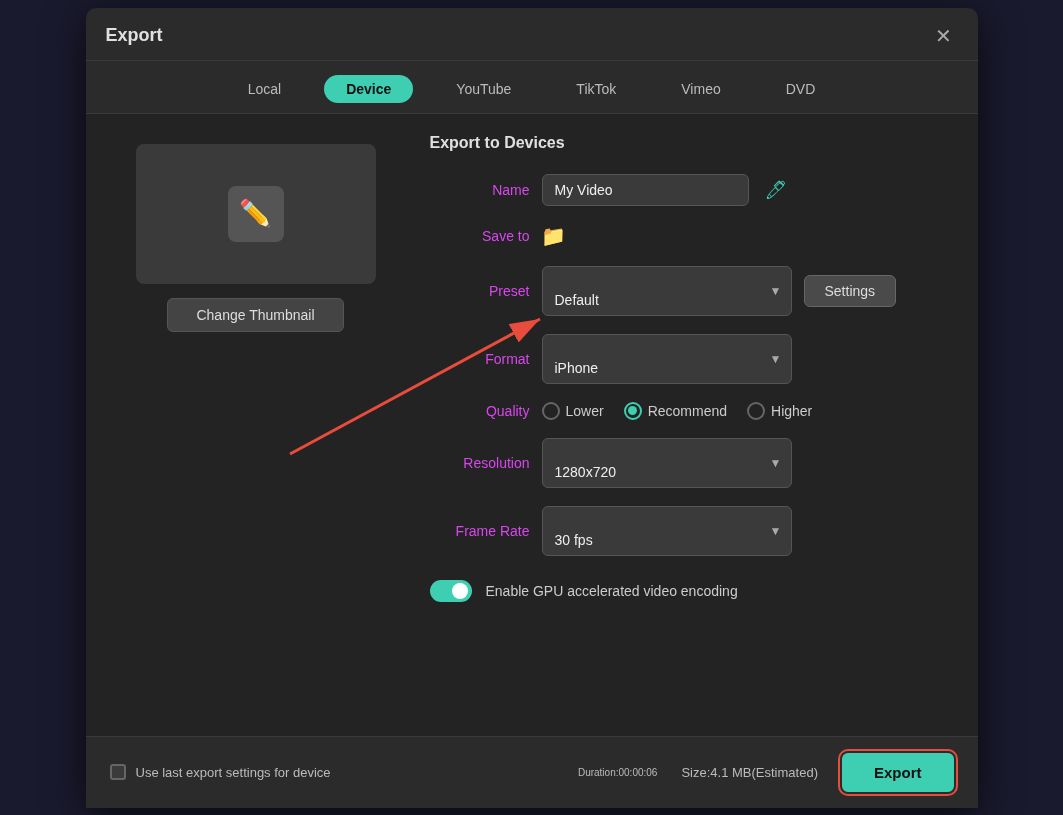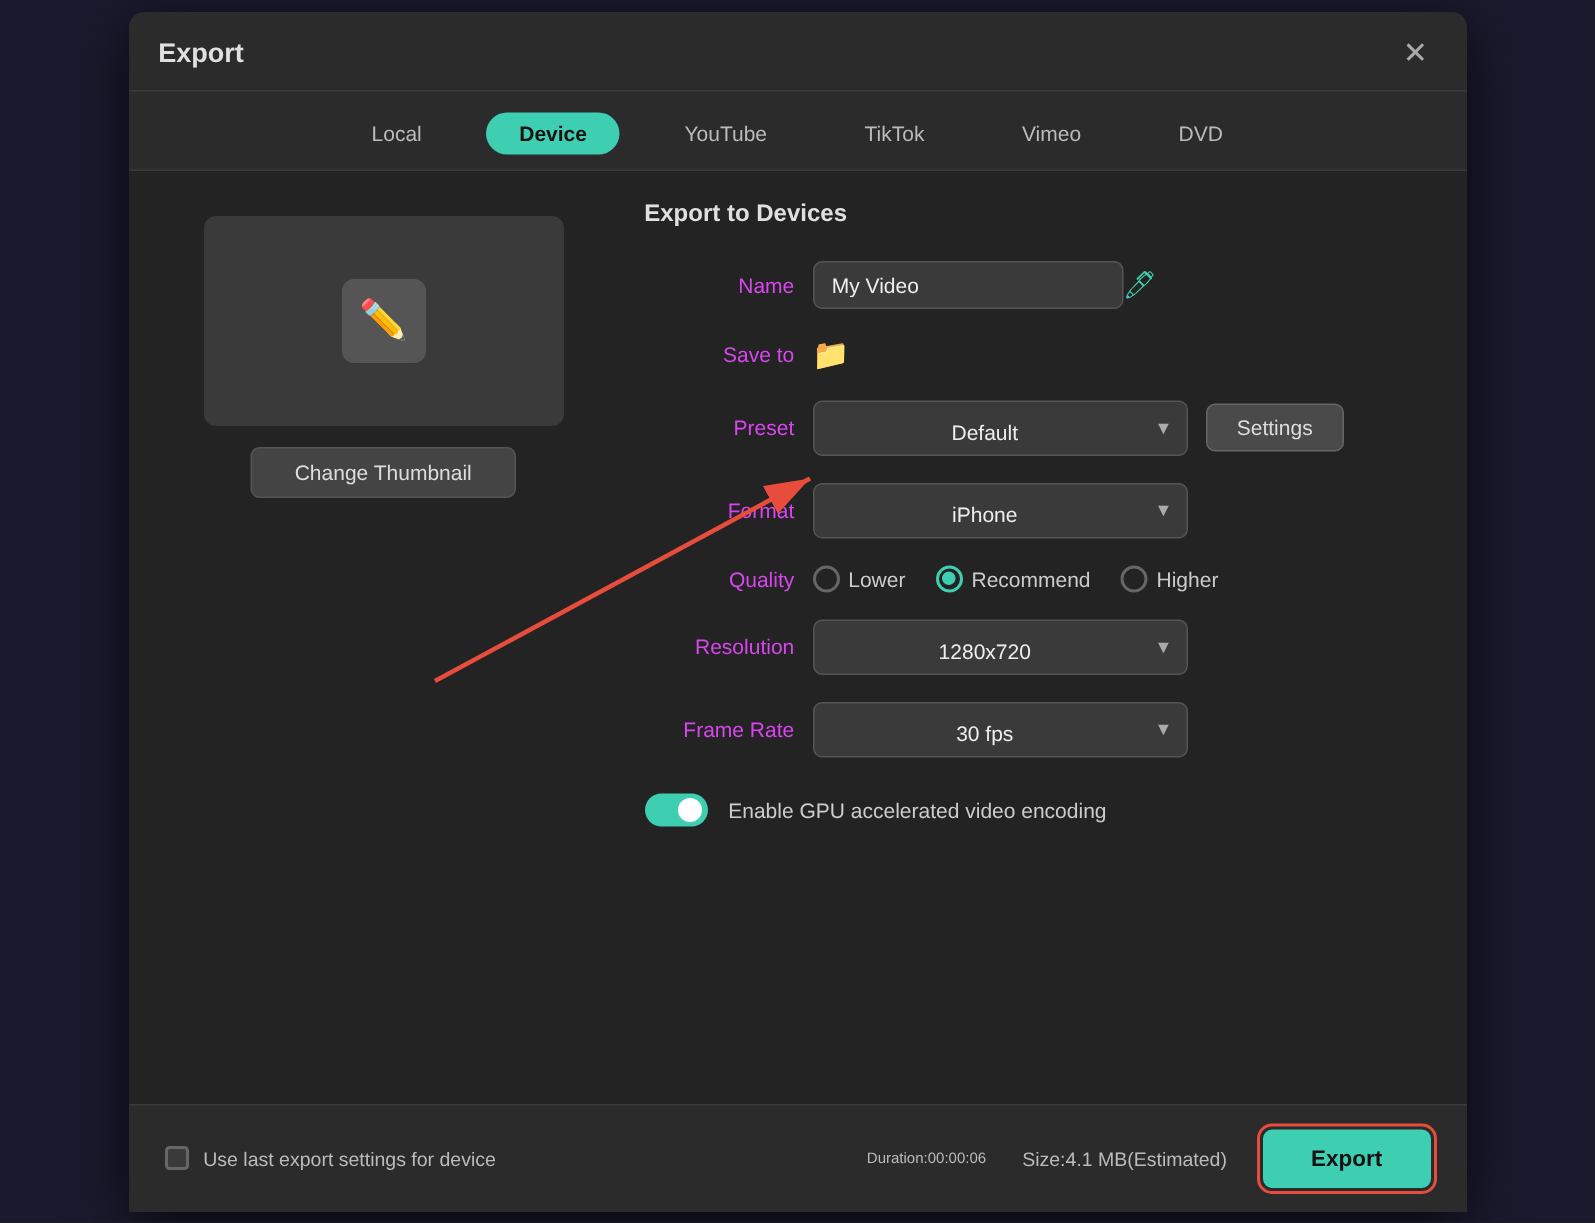--- a/index.html
+++ b/index.html
@@ -145,21 +145,21 @@
       border: 1px solid #555;
       border-radius: 6px;
       padding: 7px 12px;
       color: #eee;
       font-size: 14px;
       outline: none;
     }
     .input-row {
       display: flex;
       align-items: center;
-      gap: 0;
+      gap: 16px;
     }
     .ai-icon {
       color: #3ecfb2;
       font-size: 18px;
       cursor: pointer;
     }
     .folder-icon {
       color: #bbb;
       font-size: 20px;
       cursor: pointer;
@@ -167,27 +167,26 @@
     .select-wrap {
       position: relative;
       flex: 1;
       max-width: 250px;
     }
     .form-select {
       width: 100%;
       background: #3a3a3a;
       border: 1px solid #555;
       border-radius: 6px;
-      padding: 12px 32px 7px 12px;
+      padding: 25px 32px 7px 12px;
       color: #eee;
       font-size: 14px;
       outline: none;
       appearance: none;
       cursor: pointer;
-      text-align: center;
     }
     .select-arrow {
       position: absolute;
       right: 10px;
       top: 50%;
       transform: translateY(-50%);
       color: #aaa;
       pointer-events: none;
       font-size: 12px;
     }

